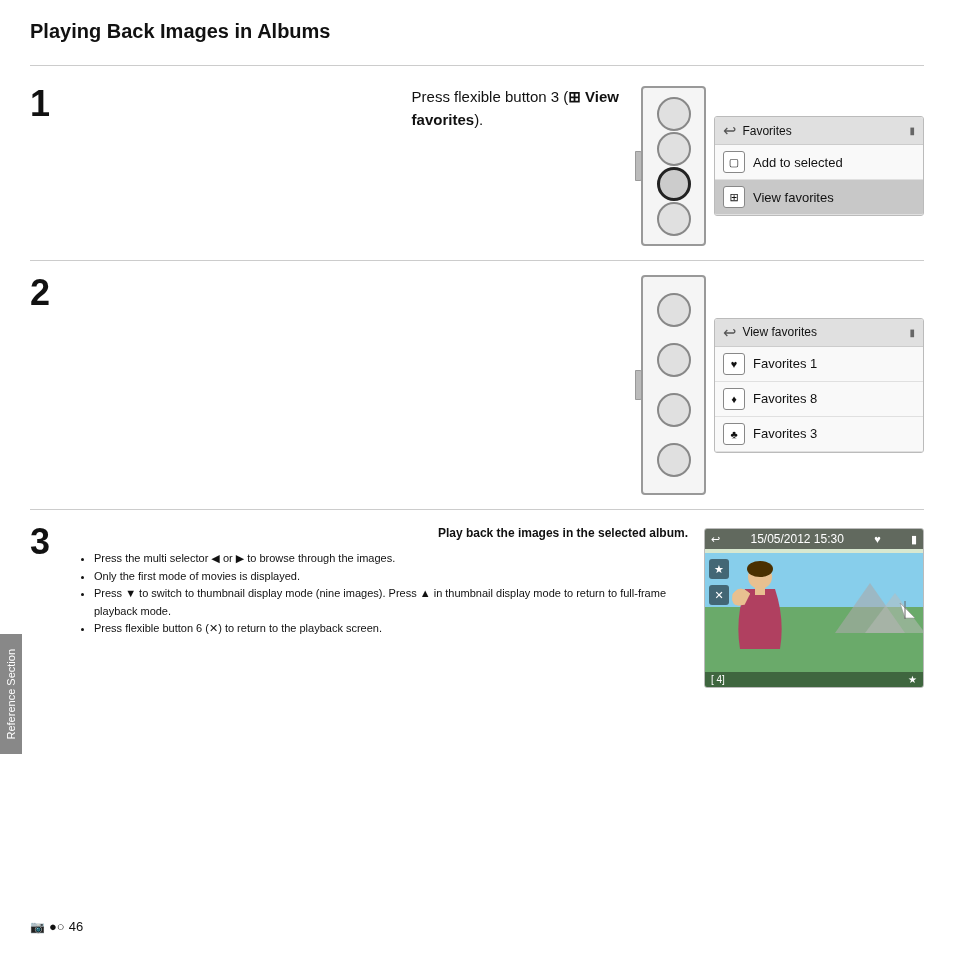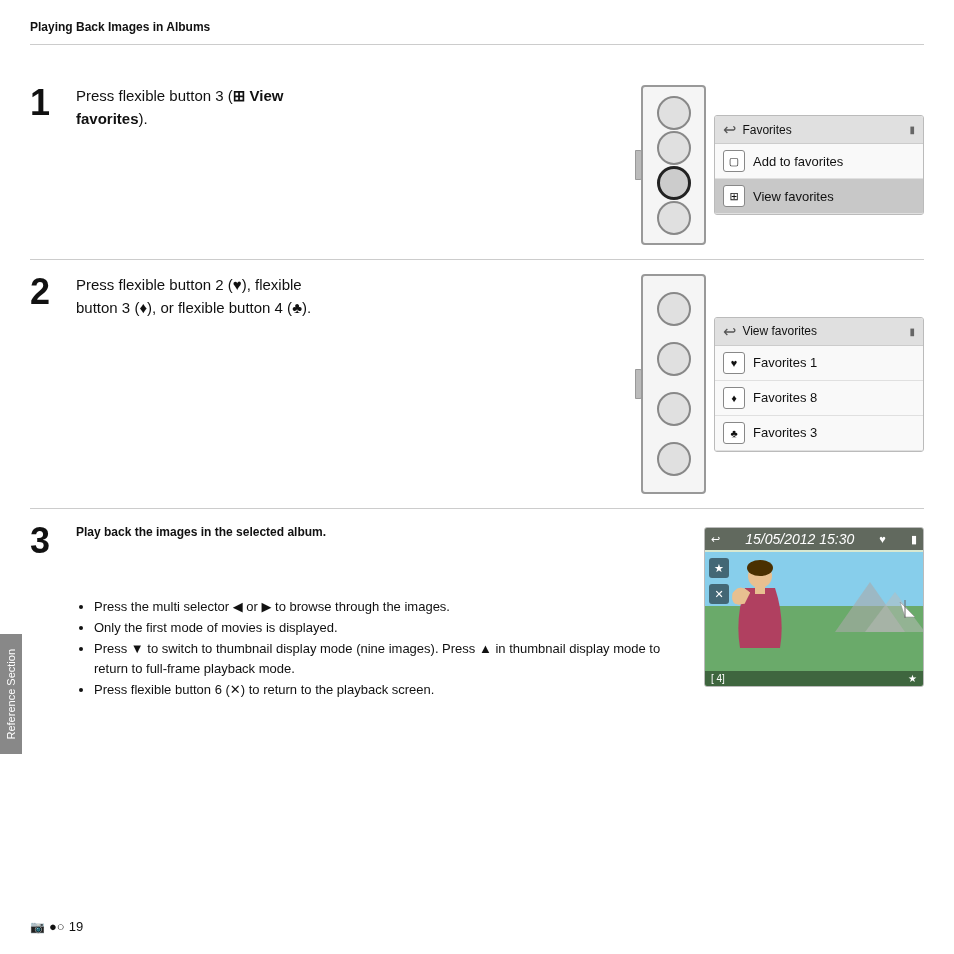--- a/index.html
+++ b/index.html
@@ -17,24 +17,24 @@
     .page {
       width: 954px;
       height: 954px;
       padding: 20px 30px 20px 30px;
       display: flex;
       flex-direction: column;
     }
 
     
     .page-title {
-      font-size: 12px;
+      font-size: 20px;
       font-weight: bold;
-      margin-bottom: 26px;
-      padding-bottom: 10px;
+      margin-bottom: 6px;
+      padding-bottom: 22px;
       border-bottom: 1px solid #ccc;
     }
 
     
     .step-section {
       display: flex;
       align-items: flex-start;
       padding: 14px 0;
       border-bottom: 1px solid #ccc;
       gap: 16px;
@@ -46,35 +46,35 @@
       min-width: 30px;
       line-height: 1;
       margin-top: 0;
     }
 
     .step-content {
       flex: 1;
       display: flex;
       flex-direction: column;
       gap: 8px;
+      align-items: flex-end;
     }
 
     .step-text {
       font-size: 15px;
       line-height: 1.5;
     }
 
     .step-text b { font-weight: bold; }
 
     .step-bullets {
       list-style: disc;
       padding-left: 18px;
-      font-size: 13px;
+      font-size: 11px;
       line-height: 1.6;
-      margin-top: 48px;
     }
 
     .step-images {
       display: flex;
       align-items: center;
       gap: 8px;
       margin-left: auto;
     }
 
     
@@ -316,38 +316,32 @@
       </div>
 
       <div class="screen-menu">
         <div class="screen-header">
           <span class="back-arrow">↩</span>
           <span>Favorites</span>
           <span style="margin-left:auto;font-size:10px;color:#666">▮</span>
         </div>
         <div class="screen-row">
           <div class="row-icon">▢</div>
-          <span>Add to favorites</span>
+          <span>Add to selected</span>
         </div>
         <div class="screen-row highlighted">
           <div class="row-icon">⊞</div>
           <span>View favorites</span>
         </div>
       </div>
     </div>
   </div>
 
   <div class="step-section">
     <div class="step-number">2</div>
-    <div class="step-content">
-      <div class="step-text">
-        Press flexible button 2 (<b>♥</b>), flexible<br>
-        button 3 (<b>♦</b>), or flexible button 4 (<b>♣</b>).
-      </div>
-    </div>
     <div class="step-images">
 
       <div class="camera-wrapper">
         <div class="camera-side-notch"></div>
         <div class="camera-panel-4btn">
           <div class="cam-btn"></div>
           <div class="cam-btn"></div>
           <div class="cam-btn"></div>
           <div class="cam-btn"></div>
         </div>
@@ -384,21 +378,21 @@
         <li>Only the first mode of movies is displayed.</li>
         <li>Press ▼ to switch to thumbnail display mode (nine images). Press ▲ in thumbnail display mode to return to full-frame playback mode.</li>
         <li>Press flexible button 6 (✕) to return to the playback screen.</li>
       </ul>
     </div>
     <div class="step-images" style="align-self:flex-start;margin-top:4px;">
 
       <div class="screen-photo">
         <div class="photo-header">
           <span>↩</span>
-          <span style="font-size:14px;font-style:italic;">15/05/2012  15:30</span>
+          <span style="font-size:12px;">15/05/2012  15:30</span>
           <span>♥</span>
           <span>▮</span>
         </div>
 
         <div style="position:absolute;top:24px;left:0;right:0;bottom:0;background:linear-gradient(to bottom, #87CEEB 0%, #87CEEB 40%, #6aaa6a 40%, #6aaa6a 100%);"></div>
 
         <div style="position:absolute;top:34px;left:100px;right:0;bottom:60px;">
           <svg width="120" height="70" viewBox="0 0 120 70">
             <polygon points="30,70 65,20 100,70" fill="#aaa" opacity="0.6"></polygon>
             <polygon points="60,70 90,30 120,70" fill="#bbb" opacity="0.5"></polygon>
@@ -432,14 +426,14 @@
           <span>★</span>
         </div>
       </div>
     </div>
   </div>
 </div>
 
 <div class="page-number-area">
   <span class="camera-icon-small">📷</span>
   <span>●○</span>
-  <span>19</span>
+  <span>46</span>
 </div>
 
 </body></html>

